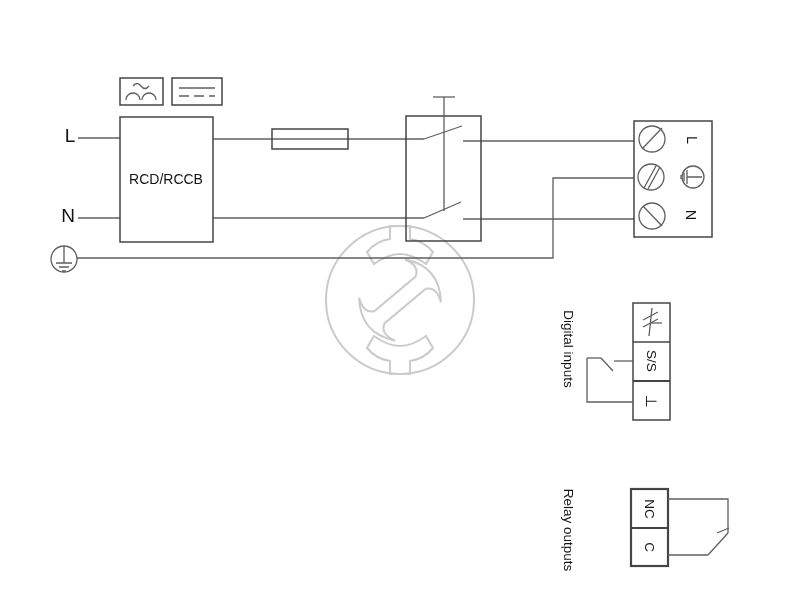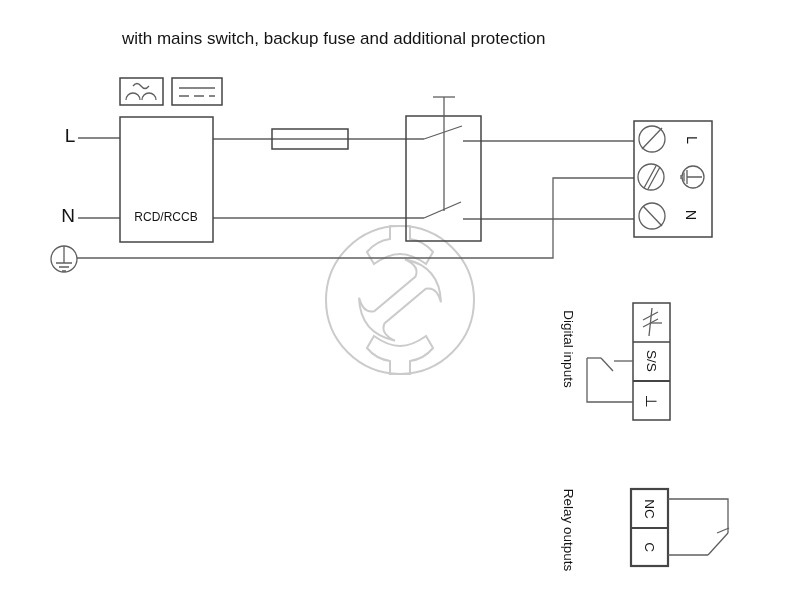--- a/index.html
+++ b/index.html
@@ -6,21 +6,21 @@
   #screen{position:relative;width:800px;height:600px;background:#ffffff;overflow:hidden;
           font-family:"Liberation Sans",sans-serif;}
   #wires{position:absolute;left:0;top:0;}
   svg *{fill:none;}
   .w  {stroke:var(--line);stroke-width:1.3px;}
   .b  {stroke:var(--box);stroke-width:1.5px;}
   .b2 {stroke:var(--box);stroke-width:2.2px;}
   .wm {stroke:var(--wm);stroke-width:2px;}
   .title{position:absolute;left:122px;color:var(--text);font-size:17px;white-space:nowrap;}
   .plabel{position:absolute;transform:translate(-50%,-50%);font-size:19px;color:var(--text);}
-  .boxlabel{position:absolute;transform:translate(-50%,-50%);font-size:12px;color:var(--text);white-space:nowrap;margin-top:38px;}
+  .boxlabel{position:absolute;transform:translate(-50%,-50%);font-size:14px;color:var(--text);white-space:nowrap;}
   .rot{position:absolute;transform:translate(-50%,-50%) rotate(90deg);font-size:13.5px;
        color:var(--text);white-space:nowrap;font-family:"Liberation Sans","DejaVu Sans",sans-serif;}
 </style>
 </head>
 <body>
 
 <div id="screen">
 
   <svg id="wires" width="800" height="600" viewBox="0 0 800 600">
 
@@ -109,21 +109,20 @@
       <path class="b2" d="M631,528 H668"></path>
       <g class="w">
         <path d="M668,499 H728 V533"></path>
         <path d="M717,533 L729,528"></path>
         <path d="M668,555 H708"></path>
         <path d="M708,555 L728,533"></path>
       </g>
     </g>
   </svg>
 
-  <div class="title" style="top:29px">with mains switch, backup fuse and additional protection</div>
 
   <div class="plabel" style="left:70px;top:136px">L</div>
   <div class="plabel" style="left:68px;top:216px">N</div>
 
   <div class="boxlabel" style="left:166px;top:179px">RCD/RCCB</div>
 
   <div class="rot" style="left:692px;top:140px;font-size:14.5px">L</div>
   <div class="rot" style="left:691px;top:215px;font-size:14.5px">N</div>
 
   <div class="rot" style="left:568px;top:349px">Digital inputs</div>

